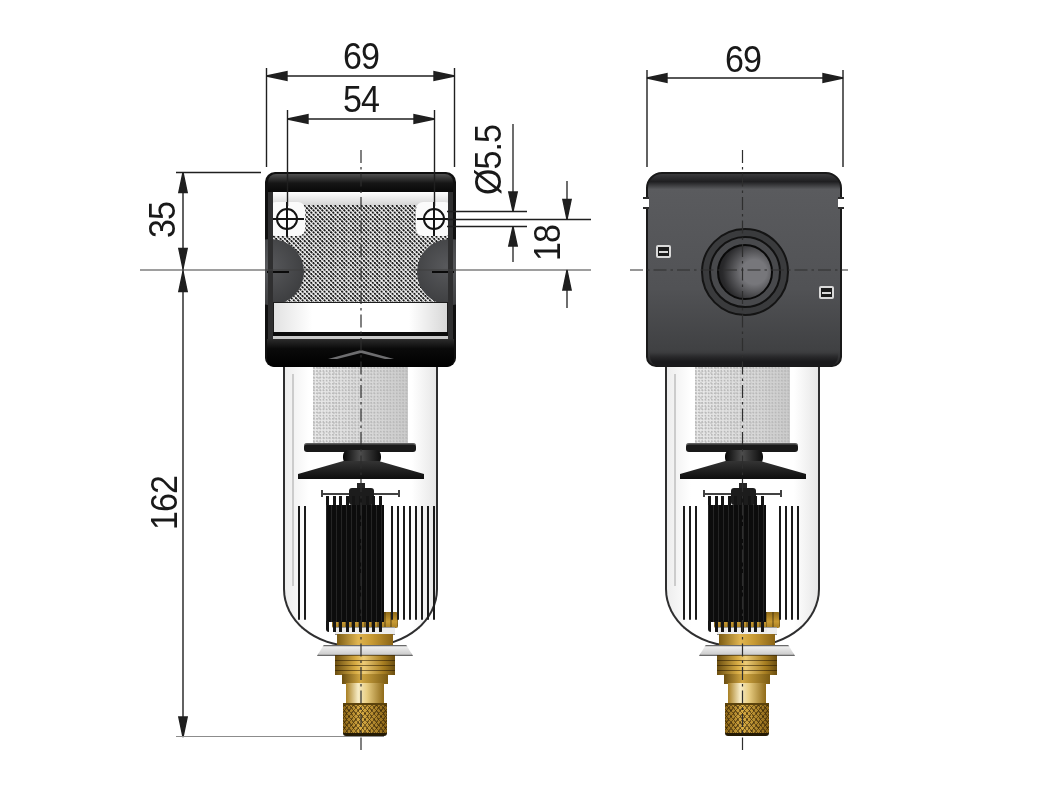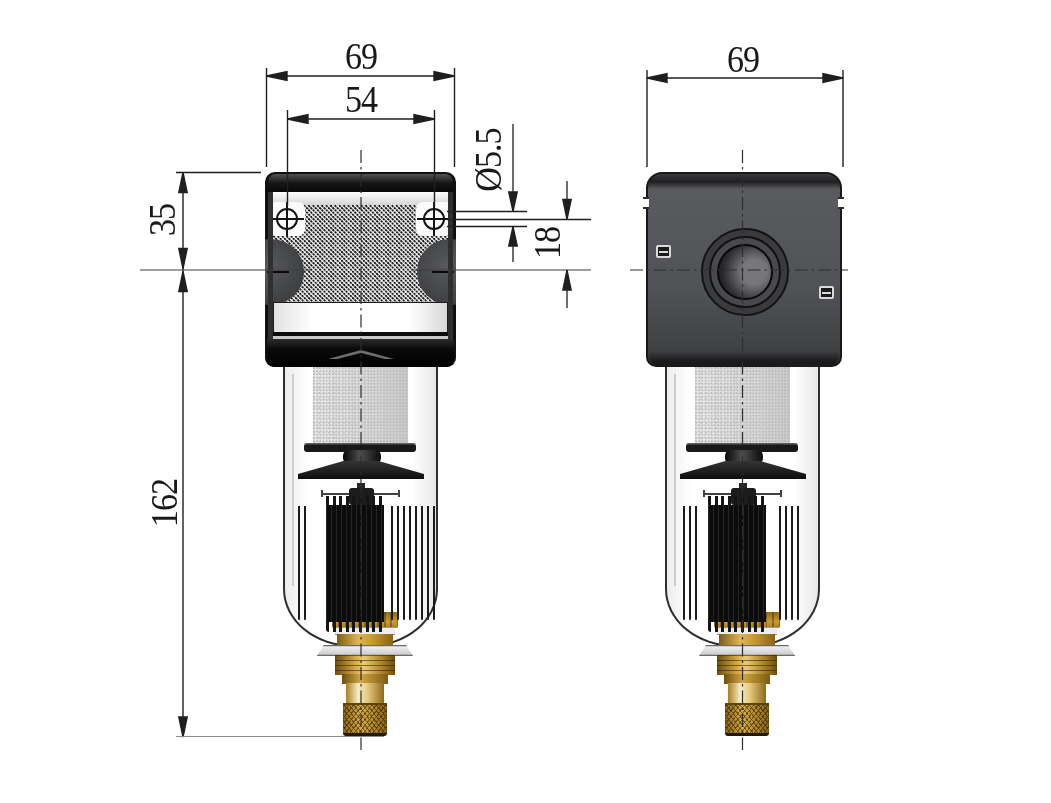--- a/index.html
+++ b/index.html
@@ -1,19 +1,19 @@
 <!DOCTYPE html>
 <html><head>
 <meta charset="utf-8">
 <style>
   * { box-sizing: border-box; margin: 0; padding: 0; }
   html,body { background:#fff; }
   #canvas {
     position:relative; width:848px; height:803px; background:#ffffff;
-    overflow:hidden; font-family:Liberation Serif, serif;
+    overflow:hidden; font-family:Liberation Sans, sans-serif;
   }
   #canvas div, #canvas i { position:absolute; }
 
   
   .dim-label {
     font-size:37px; line-height:40px; height:40px; color:#191919;
     text-align:center; letter-spacing:-1px; transform:scaleX(.92);
     white-space:nowrap;
   }
   .dim-label.v { transform:rotate(-90deg) scaleX(.92); }

